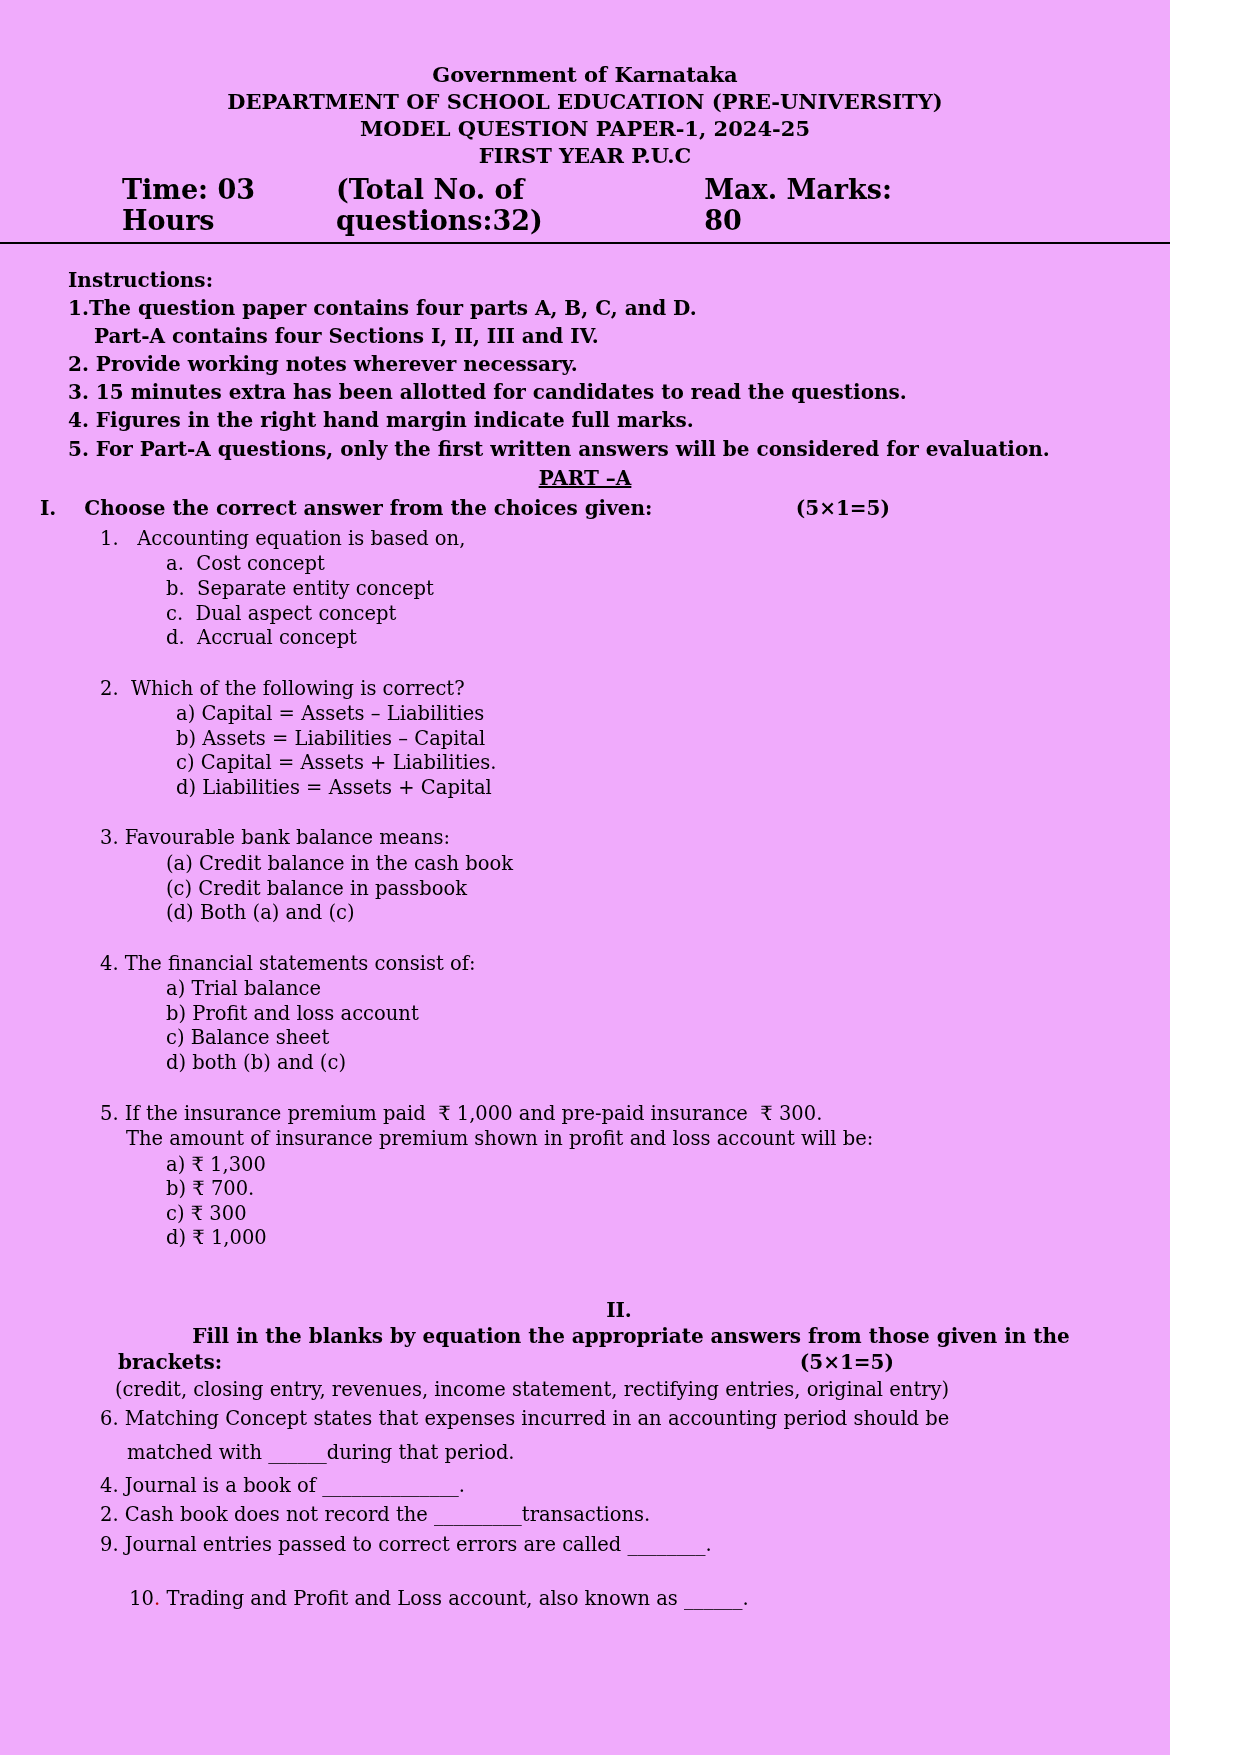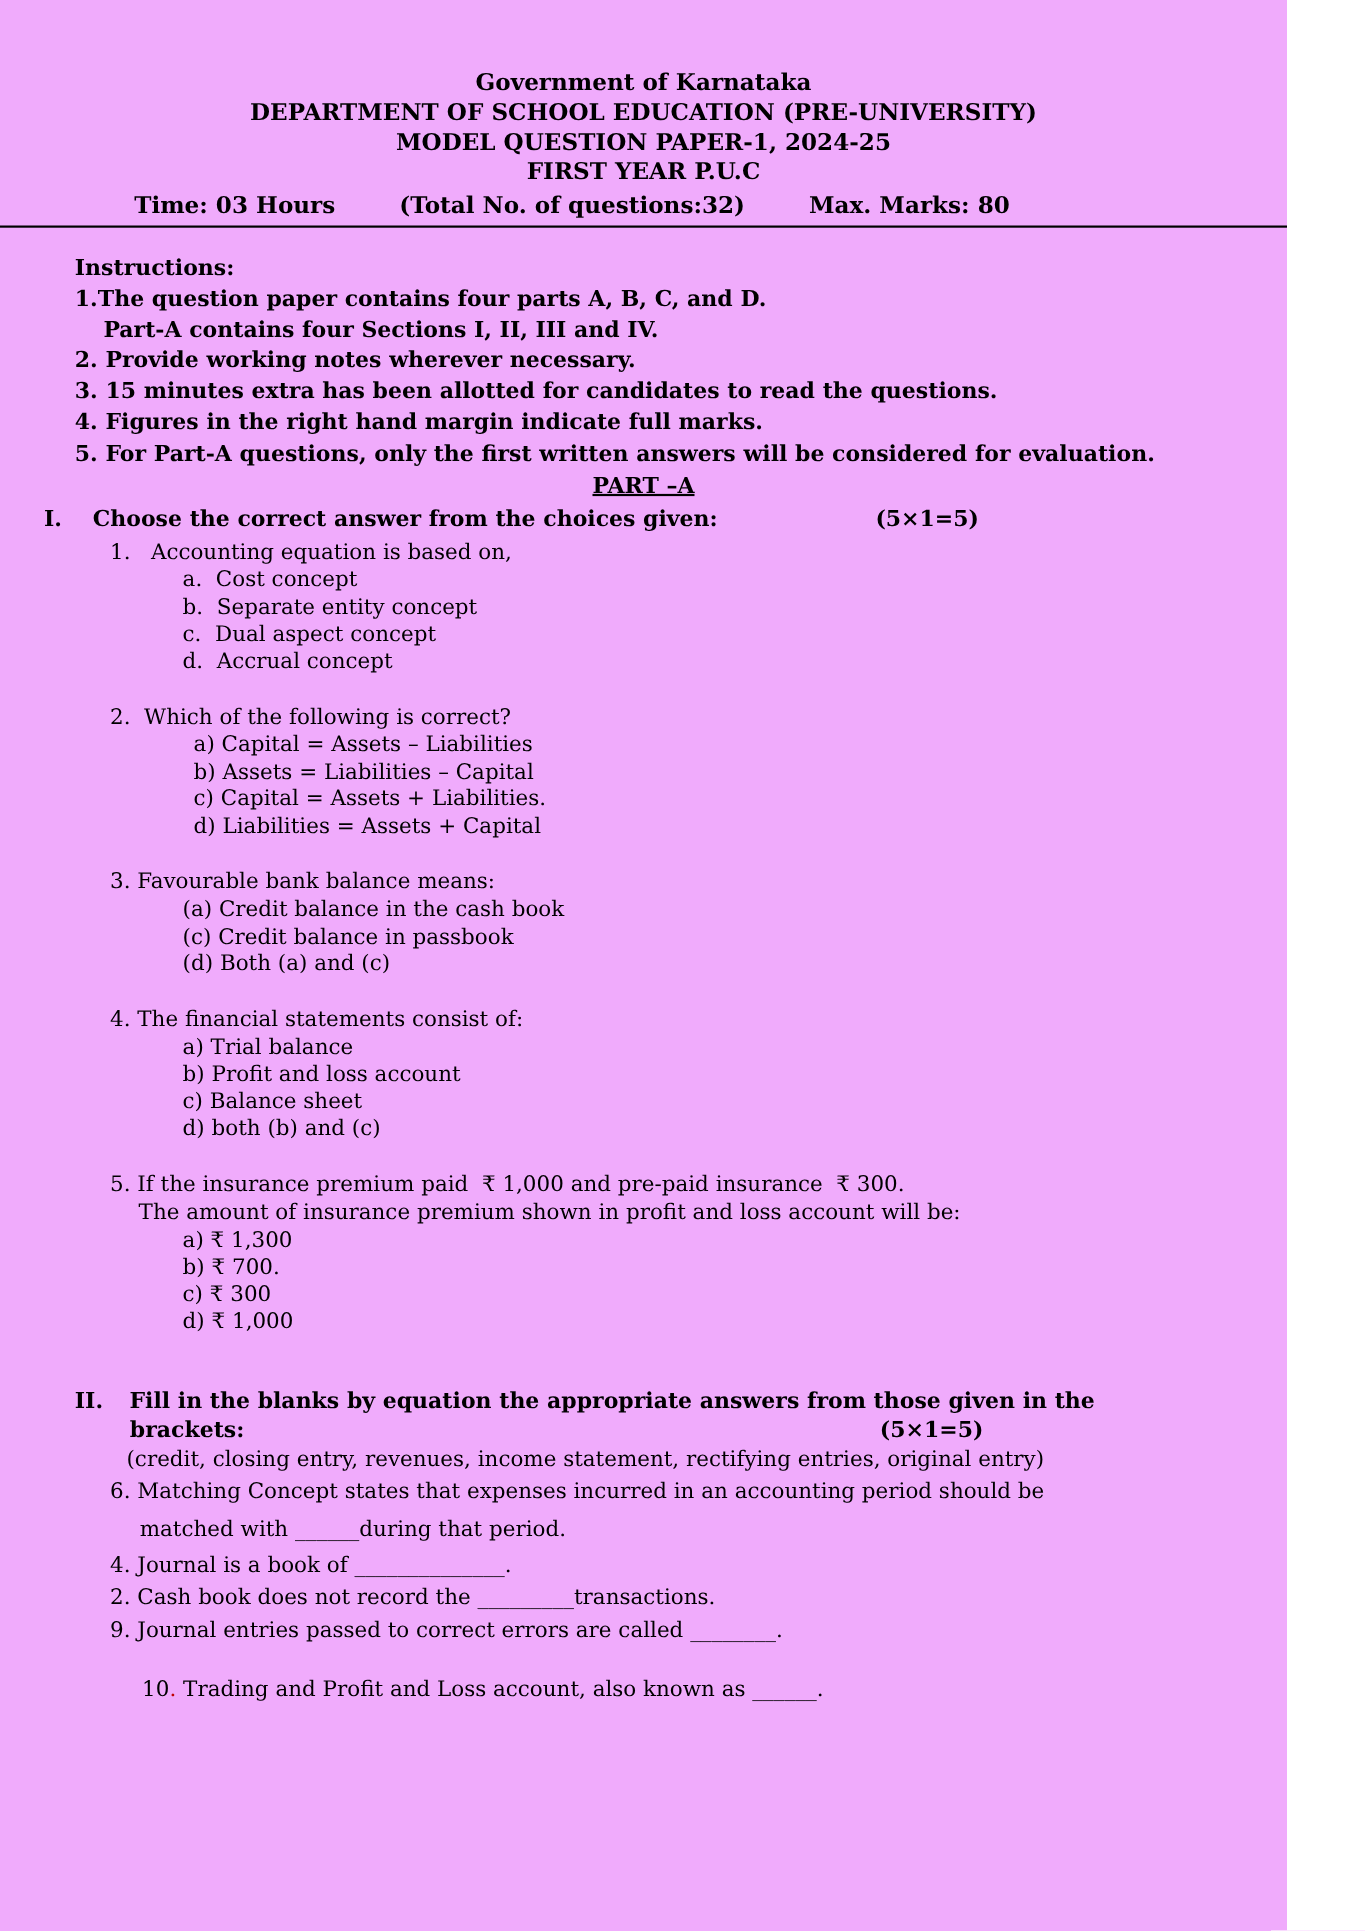--- a/index.html
+++ b/index.html
@@ -26,21 +26,21 @@
     text-align: center;
     font-weight: bold;
     font-size: 21px;
     line-height: 1.28;
   }
   .time-row {
     display: flex;
     justify-content: space-between;
     align-items: baseline;
     font-weight: bold;
-    font-size: 21px;
+    font-size: 27px;
     padding: 4px 252px 6px 122px;
   }
   .rule {
     border: none;
     border-top: 2px solid #000000;
     margin: 0;
   }
 
   
   .instructions {
@@ -88,21 +88,21 @@
   .opt-wide { margin-left: 76px; }
   .option { margin-bottom: 0; }
 
   
   .sec2-head {
     font-weight: bold;
     font-size: 20px;
     margin: 46px 0 0 68px;
     line-height: 1.3;
   }
-  .sec2-line1 { display: flex; align-items: center; }
+  .sec2-line1 { display: flex; align-items: center; flex-direction: column; }
   .sec2-line1 .numeral { flex: none; }
   .sec2-line1 .title1 { margin-left: 24px; }
   .sec2-line2 {
     display: flex;
     justify-content: space-between;
     align-items: center;
     margin-left: 50px;
     margin-right: 276px;
   }
   .bracket-line {

